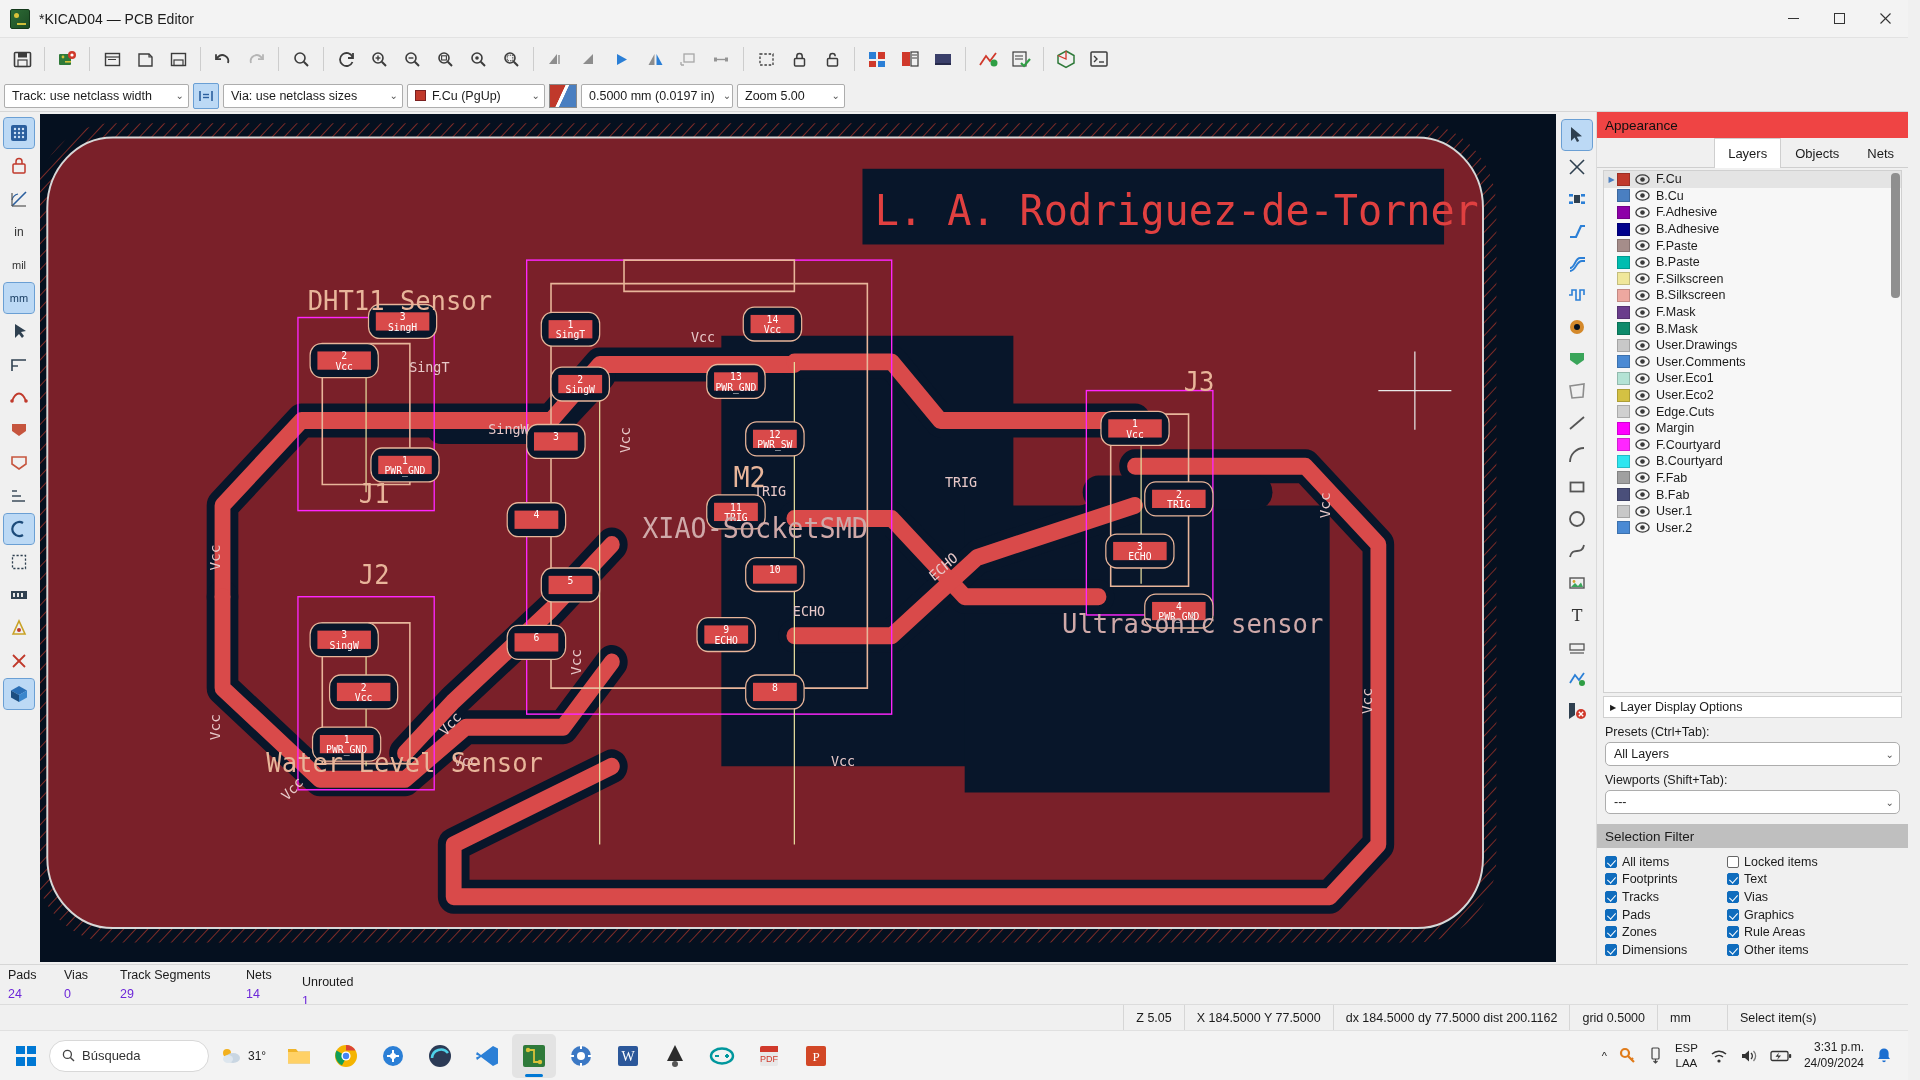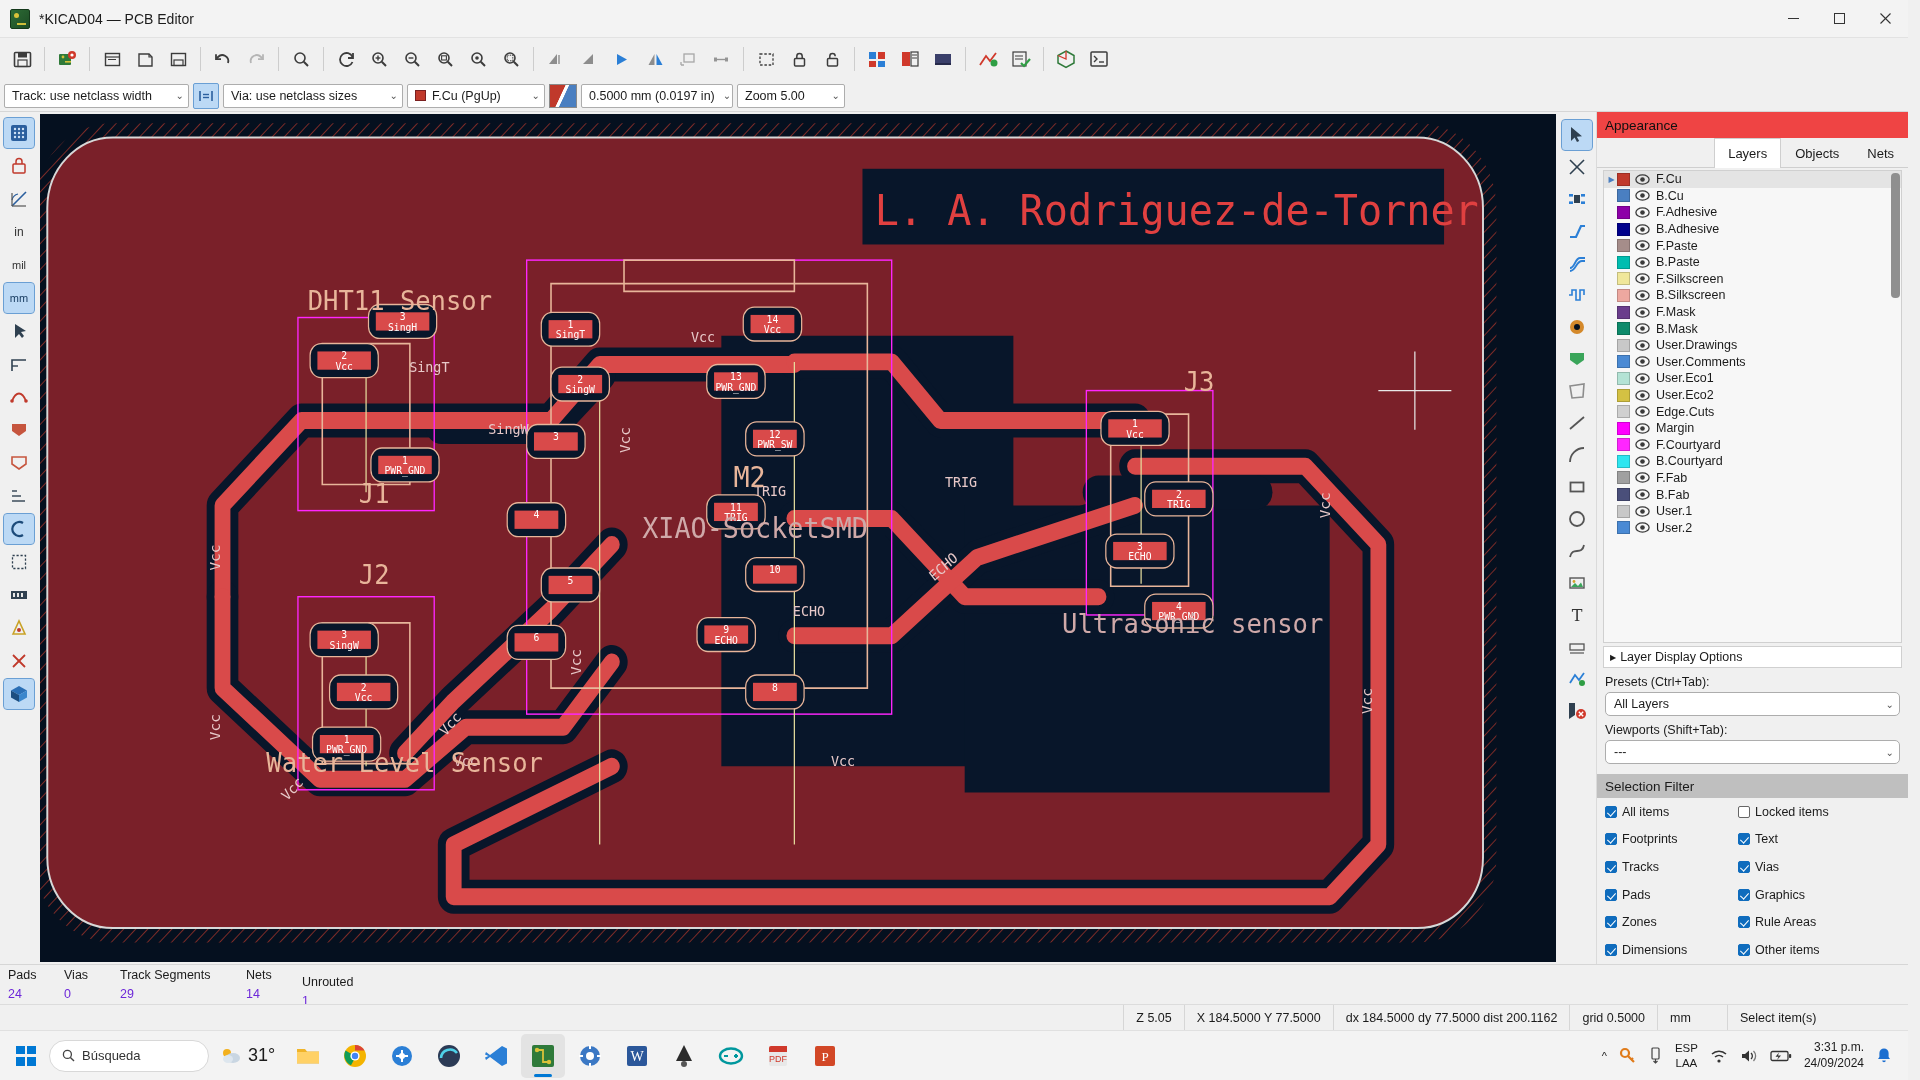--- a/index.html
+++ b/index.html
@@ -150,21 +150,21 @@
   .ap-label { font-size:12.5px; margin:7px 0 3px 0; color:#1b1b1b; }
   .ap-select {
     height:24px; background:#fff; border:1px solid #adadad; border-radius:5px;
     display:flex; align-items:center; padding:0 5px 0 8px; font-size:12.5px;
   }
   .ap-select .caret { margin-left:auto; font-size:10px; color:#555; }
   .sf-head {
     height:24px; background:#bfbfbf; display:flex; align-items:center; padding-left:8px;
     font-size:13.5px; margin-top:10px; flex:none;
   }
-  .sf-grid { display:grid; grid-template-columns:122px 1fr; padding:5px 8px 6px 8px; row-gap:1px; flex:none;gap:11px; }
+  .sf-grid { display:grid; grid-template-columns:122px 1fr; padding:5px 8px 6px 8px; row-gap:1px; flex:none; }
   .sf-item { display:flex; align-items:center; font-size:12.5px; height:16.6px; gap:5px; }
   .cb { width:12px; height:12px; border-radius:2px; flex:none; position:relative;
         background:#0f6cbd; border:1px solid #0f6cbd; }
   .cb::after{
     content:""; position:absolute; left:3px; top:1px; width:4px; height:7px;
     border:solid #fff; border-width:0 1.6px 1.6px 0; transform:rotate(42deg);
   }
   .cb.off { background:#fff; border:1px solid #666; }
   .cb.off::after{ display:none; }
 
@@ -198,21 +198,21 @@
   }
   .tb-app {
     width:44px; height:44px; display:flex; align-items:center; justify-content:center;
     border-radius:5px; position:relative;
   }
   .tb-app.active { background:#e3e3e3; }
   .tb-app.active::after{
     content:""; position:absolute; bottom:1px; left:50%; transform:translateX(-50%);
     width:18px; height:3px; border-radius:2px; background:#0078d4;
   }
-  .weather { display:flex; align-items:center; gap:6px; padding:0 8px; font-size:18px; }
+  .weather { display:flex; align-items:center; gap:6px; padding:0 8px; font-size:12px; }
   .tray { margin-left:auto; display:flex; align-items:center; gap:12px; padding-right:10px; font-size:12px; }
   .tray .lang { display:flex; flex-direction:column; align-items:center; line-height:1.25; font-size:11.5px; }
   .tray .clock { display:flex; flex-direction:column; align-items:flex-end; line-height:1.3; font-size:12px; }
 </style>
 </head>
 <body>
 
 <div class="app">
 
   <div class="titlebar">

